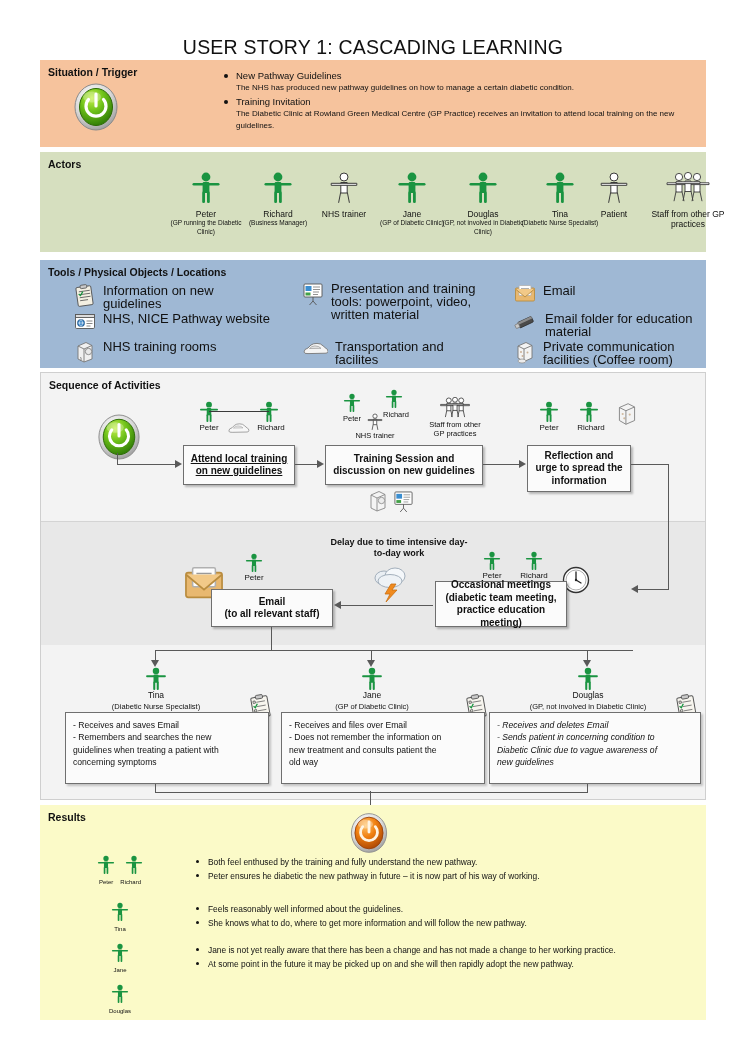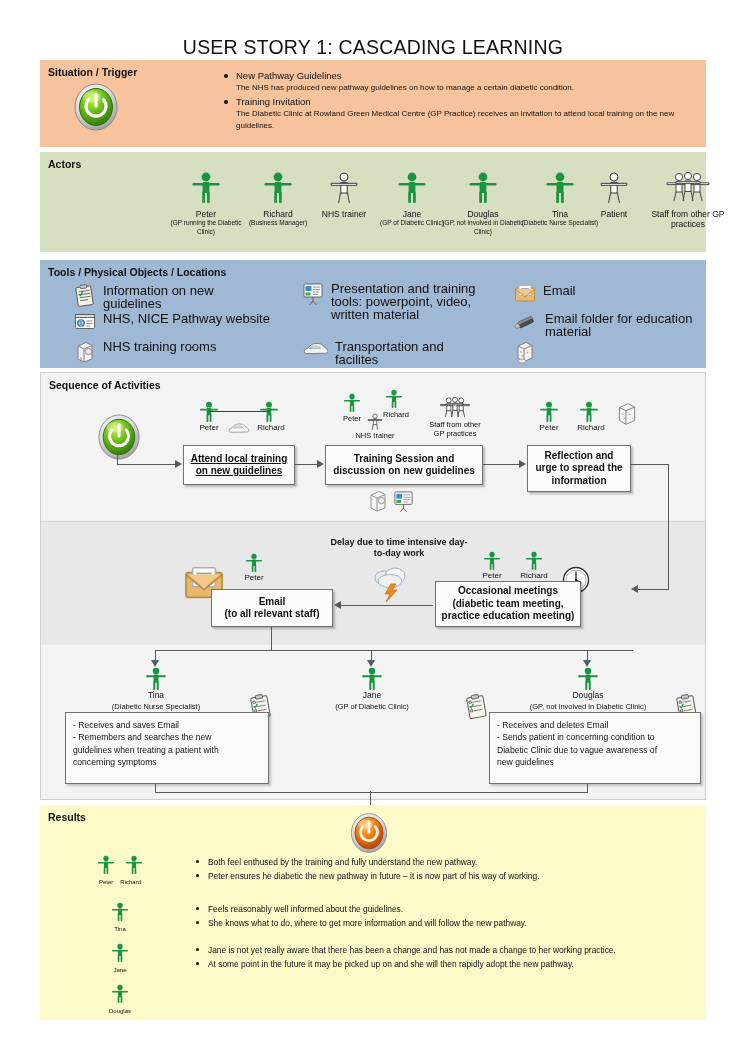--- a/index.html
+++ b/index.html
@@ -336,20 +336,21 @@
       <span><svg width="22" height="24" viewBox="0 0 22 24">
         <path d="M4 6 L12 2.5 L18 5.5 L18 18 L10 21.5 L4 18 Z" fill="#f3f3f3" stroke="#777" stroke-width=".9"></path>
         <path d="M4 6 L10 9 L10 21.5 M10 9 L18 5.5" fill="none" stroke="#777" stroke-width=".9"></path>
         <g fill="#c0a080" opacity=".8">
               <circle cx="7" cy="12" r="1"></circle>
               <circle cx="13.5" cy="12.5" r="1"></circle>
               <circle cx="8.5" cy="16" r="1"></circle>
             </g>
         <ellipse cx="8" cy="21" rx="4" ry="2" fill="#ececec" stroke="#888" stroke-width=".7"></ellipse>
           </svg></span>
+      <span class="tl">Private communication facilities (Coffee room)</span>
     </div>
   </div>
 
   <div class="band sequence">
     <div class="lbl-pos band-label">Sequence of Activities</div>
 
     <div class="seq-row1"></div>
     <div class="seq-row2"></div>
     <div class="seq-row3"></div>
 
@@ -602,21 +603,21 @@
 
     <div style="position:absolute;left:520px;top:192px;">
       <svg width="30" height="30" viewBox="0 0 30 30">
         <circle cx="15" cy="15" r="12.5" fill="#ffffff" stroke="#333" stroke-width="1.4"></circle>
         <circle cx="15" cy="15" r="10" fill="none" stroke="#777" stroke-width=".6"></circle>
         <path d="M15 15 L15 7 M15 15 L20 18" stroke="#222" stroke-width="1.3" stroke-linecap="round"></path>
         <circle cx="15" cy="15" r="1.2" fill="#222"></circle>
         </svg>
     </div>
 
-    <div class="procbox" style="left:394px;top:208px;width:146px;height:46px;flex-direction:column;">
+    <div class="procbox" style="left:394px;top:208px;width:132px;height:46px;flex-direction:column;">
       <span>Occasional meetings</span>
       <span style="font-weight:bold;">(diabetic team meeting, practice education meeting)</span>
     </div>
 
     <div class="line hline" style="left:300px;top:232px;width:92px;"></div>
     <div class="arrowL" style="left:293px;top:228px;"></div>
 
     <div class="line vline" style="left:230px;top:254px;height:24px;"></div>
     <div class="line hline" style="left:114px;top:277px;width:478px;"></div>
     <div class="line vline" style="left:114px;top:277px;height:12px;"></div>
@@ -710,21 +711,27 @@
           </g>
         </svg>
     </div>
 
     <div class="outbox" style="left:24px;top:339px;width:204px;height:72px;">
       <div>- Receives and saves Email</div>
       <div>- Remembers and searches the new</div>
       <div>  guidelines when treating a patient with</div>
       <div>  concerning symptoms</div>
     </div>
-    <div class="outbox" style="left:448px;top:339px;width:212px;height:72px;">
+    <div class="outbox" style="left:240px;top:339px;width:204px;height:72px;">
+      <div>- Receives and files over Email</div>
+      <div>- Does not remember the information on</div>
+      <div>  new treatment and consults patient the</div>
+      <div>  old way</div>
+    </div>
+    <div class="outbox" style="left:448px;top:339px;width:212px;height:72px;font-style:italic;">
       <div>- Receives and deletes Email</div>
       <div>- Sends patient in concerning condition to</div>
       <div>  Diabetic Clinic due to vague awareness of</div>
       <div>  new guidelines</div>
     </div>
 
     <div class="line vline" style="left:114px;top:411px;height:9px;"></div>
     <div class="line vline" style="left:546px;top:411px;height:9px;"></div>
     <div class="line hline" style="left:114px;top:419px;width:432px;"></div>
   </div>

